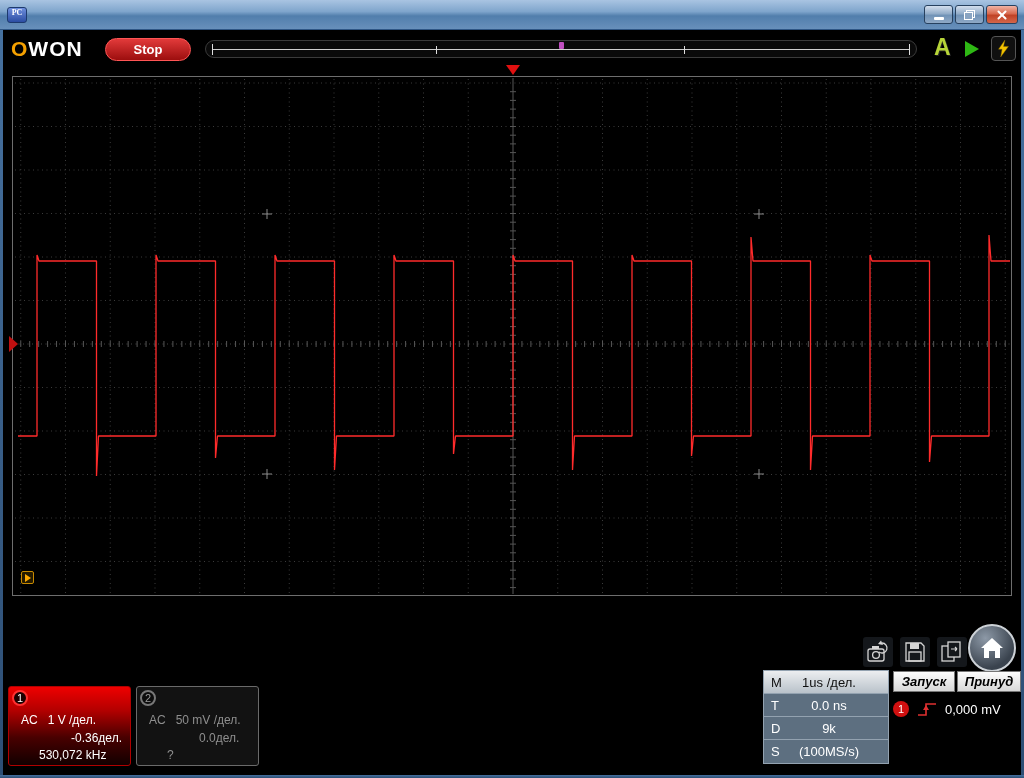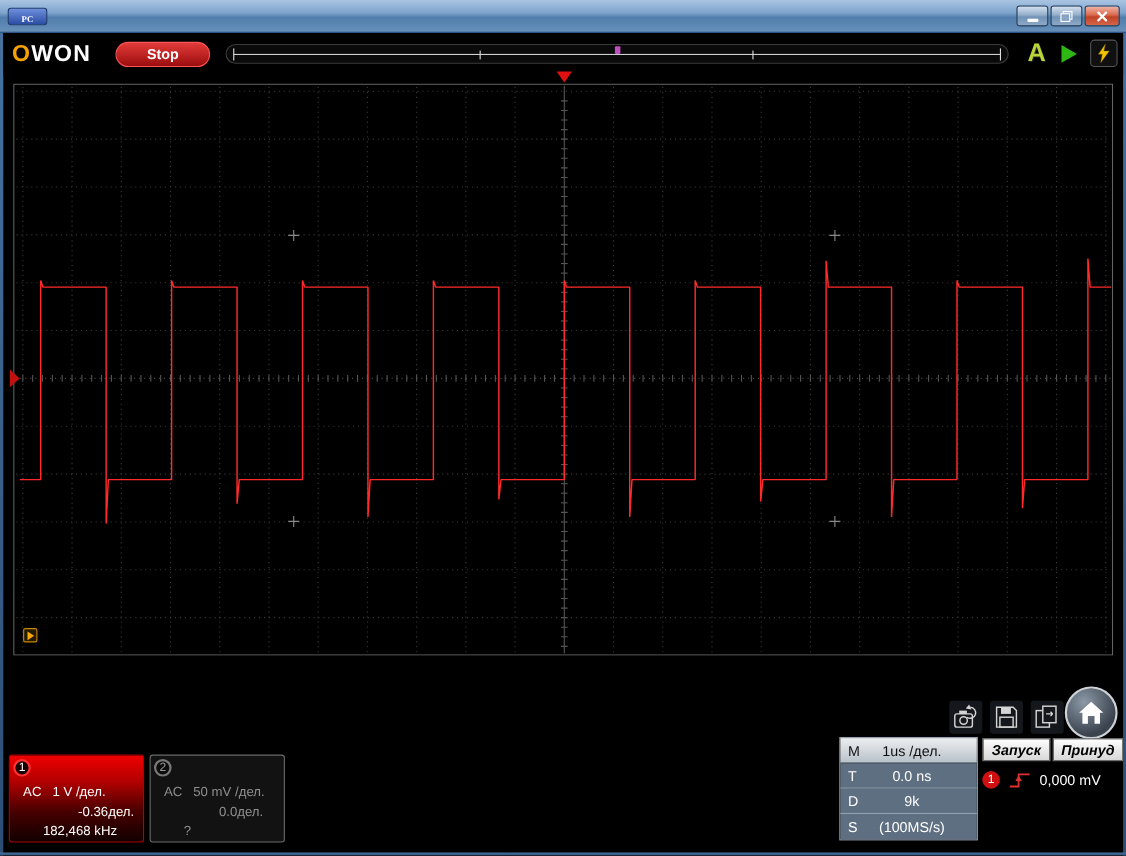--- a/index.html
+++ b/index.html
@@ -4,23 +4,23 @@
 <style>
   * { box-sizing: border-box; margin: 0; padding: 0; }
   html,body { background:#000; }
   body { font-family:"Liberation Sans","DejaVu Sans",sans-serif; }
   .window { position:relative; width:1024px; height:778px; background:#000; overflow:hidden; }
 
   
   .titlebar { position:absolute; left:0; top:0; width:1024px; height:30px;
     background:linear-gradient(#a9c4e2 0%,#7fa5cc 40%,#517eac 55%,#6890bb 100%);
     border-bottom:1px solid #2e5685; }
-  .app-icon { position:absolute; left:7px; top:7px; width:36px; height:16px; border-radius:3px;
+  .app-icon { position:absolute; left:7px; top:7px; width:20px; height:16px; border-radius:3px;
     background:linear-gradient(#6f8fdd,#2b4da3); border:1px solid #1d3а6e; border:1px solid #1d3a6e;
-    color:#fff; font-size:8px; font-weight:bold; display:flex; align-items:flex-end; justify-content:center;font-family:Liberation Serif, serif; }
+    color:#fff; font-size:8px; font-weight:bold; display:flex; align-items:flex-start; justify-content:center;font-family:Liberation Serif, serif; }
   .win-controls { position:absolute; right:6px; top:5px; display:flex; gap:2px; }
   .win-btn { width:29px; height:19px; border:1px solid #27415f; border-radius:3px;
     display:flex; align-items:center; justify-content:center;
     background:linear-gradient(#d3dfee 0%,#93adc9 45%,#7193b7 55%,#8fa9c6 100%); }
   .win-btn.close { background:linear-gradient(#f0b3a5 0%,#d96a4f 45%,#c04226 55%,#d4664a 100%); width:32px; }
   .glyph-min { width:10px; height:3px; background:#fff; margin-top:8px; border-radius:1px; }
   .glyph-restore { position:relative; width:11px; height:10px; }
   .glyph-restore::before { content:""; position:absolute; right:0; top:0; width:7px; height:6px; border:1px solid #fff; }
   .glyph-restore::after  { content:""; position:absolute; left:0; bottom:0; width:7px; height:6px; border:1px solid #fff; background:#89a4c2; }
   .glyph-close { position:relative; width:12px; height:12px; }
@@ -371,21 +371,21 @@
     <div class="corner-marker"></div>
   </div>
 
   <div class="ch-box ch1">
     <div class="ch-badge">1</div>
     <div class="ch-row1">
       <span>AC</span>
       <span>1 V /дел.</span>
     </div>
     <div class="ch-row2">-0.36дел.</div>
-    <div class="ch-row3">182,468 kHz</div>
+    <div class="ch-row3">530,072 kHz</div>
   </div>
   <div class="ch-box ch2">
     <div class="ch-badge">2</div>
     <div class="ch-row1">
       <span>AC</span>
       <span>50 mV /дел.</span>
     </div>
     <div class="ch-row2">0.0дел.</div>
     <div class="ch-row3">?</div>
   </div>

